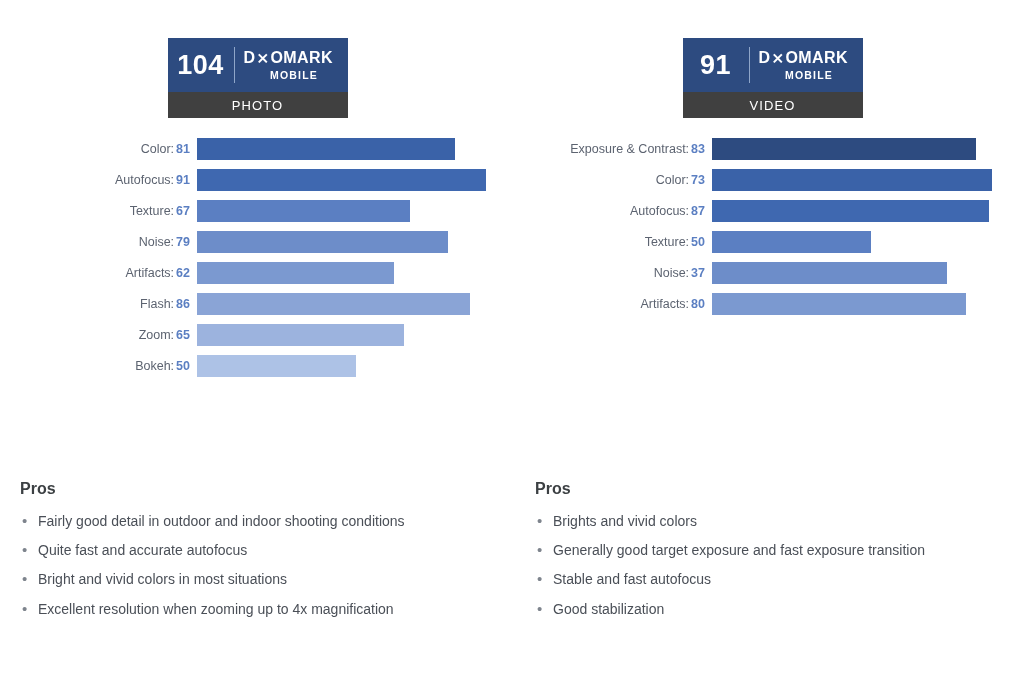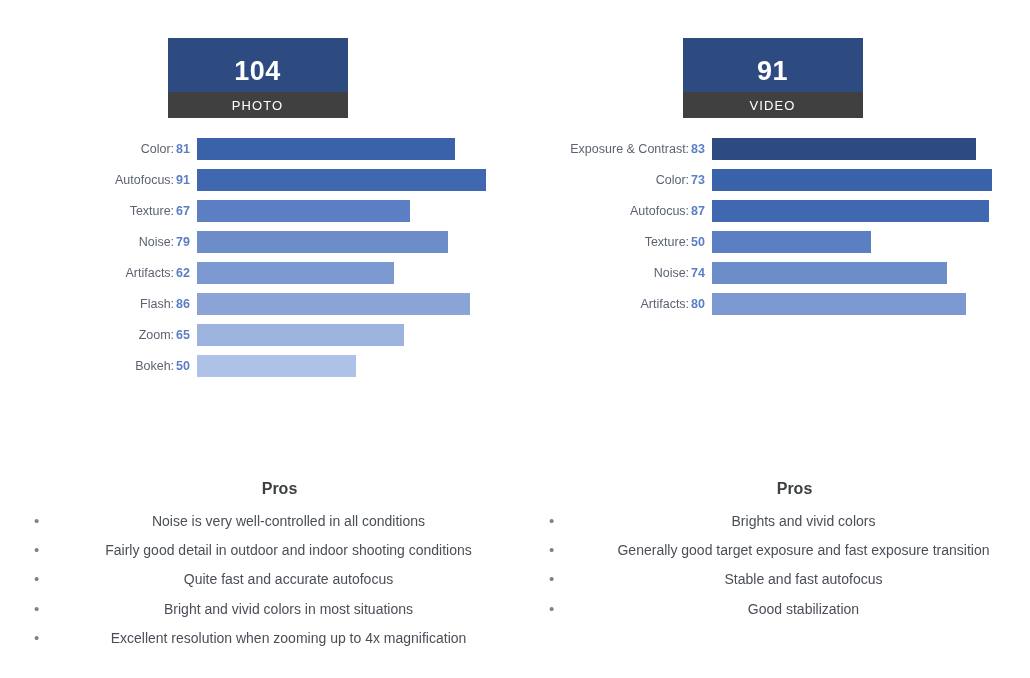--- a/index.html
+++ b/index.html
@@ -34,21 +34,21 @@
   .badge-wrap {
     display: flex;
     justify-content: center;
     padding-top: 38px;
   }
   .badge {
     width: 180px;
   }
   .badge-top {
     display: flex;
-    flex-direction: column;
+    flex-direction: row;
     align-items: stretch;
     height: 54px;
     background: #2d4b80;
   }
   .badge-score {
     flex: 0 0 66px;
     display: flex;
     align-items: center;
     justify-content: center;
     color: #ffffff;
@@ -163,23 +163,22 @@
     content: "\2022";
     position: absolute;
     left: 2px;
     top: -1px;
     color: #7e848d;
     font-size: 15px;
   }
   .pros-block {
     position: absolute;
     top: 470px;
-    left: 12px;
+    left: 0;
     width: 515px;
-    text-align: center;
   }
 </style>
 </head>
 <body>
 
 <div class="page">
   <div class="panels">
 
     <div class="panel">
       <div class="badge-wrap">
@@ -248,21 +247,20 @@
             <div class="bar-track">
               <div class="bar-fill" style="width: 50%; background: rgb(173, 194, 230);"></div>
             </div>
           </div>
         </div>
 
       <div class="pros-block">
         <div class="pros">
           <div class="pros-title">Pros</div>
           <ul>
-              <li>Noise is very well-controlled in all conditions</li>
               <li>Fairly good detail in outdoor and indoor shooting conditions</li>
               <li>Quite fast and accurate autofocus</li>
               <li>Bright and vivid colors in most situations</li>
               <li>Excellent resolution when zooming up to 4x magnification</li>
             </ul>
         </div>
       </div>
     </div>
 
     <div class="panel">
@@ -303,21 +301,21 @@
               <div class="bar-fill" style="width: 87%; background: rgb(63, 104, 176);"></div>
             </div>
           </div>
           <div class="bar-row">
             <div class="bar-label"><span>Texture:</span><span class="val">50</span></div>
             <div class="bar-track">
               <div class="bar-fill" style="width: 50%; background: rgb(91, 127, 194);"></div>
             </div>
           </div>
           <div class="bar-row">
-            <div class="bar-label"><span>Noise:</span><span class="val">74</span></div>
+            <div class="bar-label"><span>Noise:</span><span class="val">37</span></div>
             <div class="bar-track">
               <div class="bar-fill" style="width: 74%; background: rgb(109, 141, 201);"></div>
             </div>
           </div>
           <div class="bar-row">
             <div class="bar-label"><span>Artifacts:</span><span class="val">80</span></div>
             <div class="bar-track">
               <div class="bar-fill" style="width: 80%; background: rgb(123, 153, 208);"></div>
             </div>
           </div>

